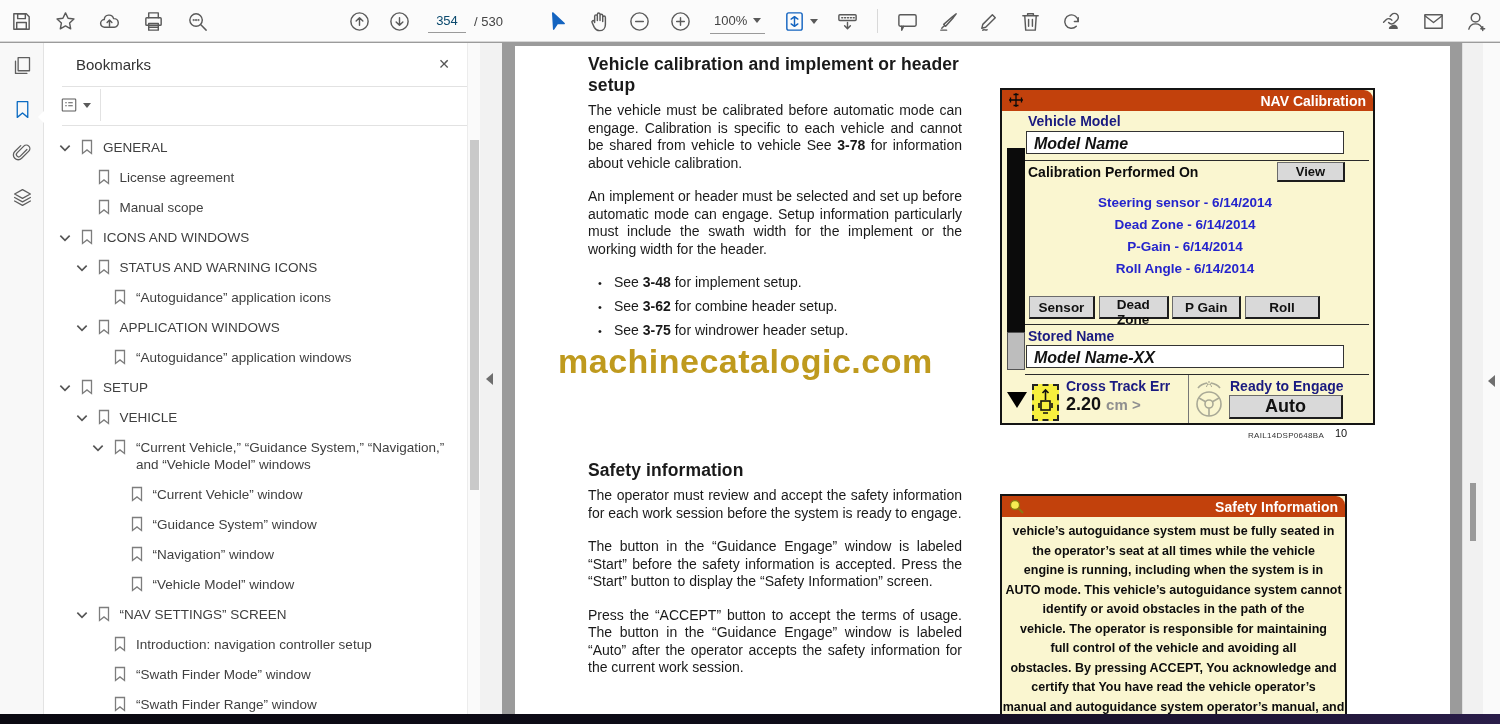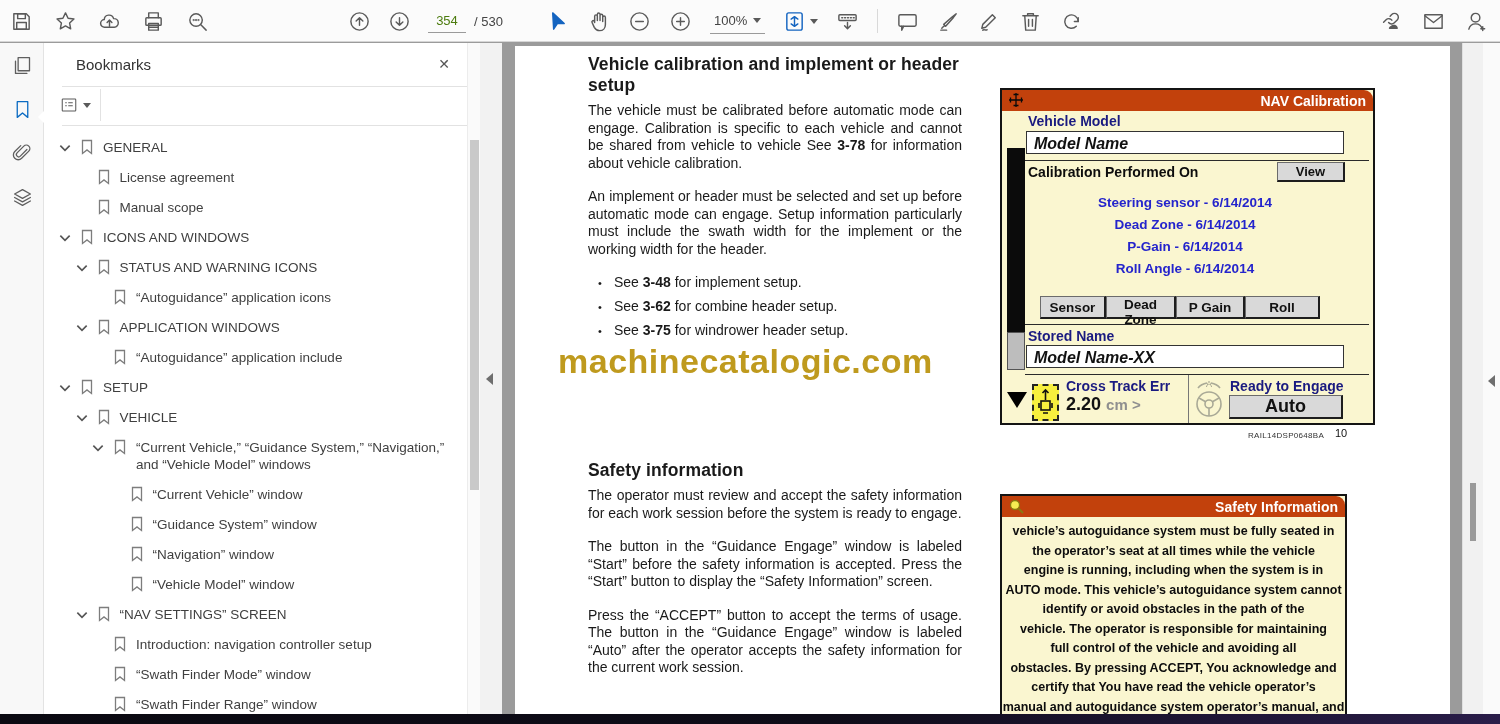--- a/index.html
+++ b/index.html
@@ -9,21 +9,21 @@
   .toolbar { position:absolute; left:0; top:0; width:1500px; height:42px; background:#fbfbfb; border-bottom:1px solid #d6d6d6; z-index:30; }
   .tb-group { position:absolute; top:0; height:42px; display:flex; align-items:center; }
   .tb-left { left:10px; gap:21px; }
   .tb-nav { left:348px; gap:17px; }
   .tb-mid { left:546px; gap:18px; }
   .tb-right { right:12px; gap:20px; }
   .tbi { width:23px; height:23px; display:block; cursor:pointer; }
   .tbi svg { width:100%; height:100%; stroke:#5a5a5a; fill:none; stroke-width:1.5; stroke-linecap:round; stroke-linejoin:round; }
   .tbi.blue svg { stroke:#1464c0; }
   .pagebox { display:flex; align-items:center; gap:8px; font-size:13px; color:#444; }
-  .pagefield { width:38px; height:24px; border-bottom:1px solid #9a9a9a; text-align:center; line-height:24px; color:#4d7c0f; cursor:text; }
+  .pagefield { width:38px; height:24px; border-bottom:1px solid #9a9a9a; text-align:center; line-height:24px; color:#0c4a6e; cursor:text; }
   .zoombox { display:flex; align-items:center; gap:6px; border-bottom:1px solid #9a9a9a; height:26px; padding:0 4px; cursor:pointer; color:#444; font-size:13px;}
   .caret { width:0; height:0; border-left:4px solid transparent; border-right:4px solid transparent; border-top:5px solid #5a5a5a; display:inline-block; }
   .tb-divider { width:1px; height:24px; background:#d9d9d9; }
 
   
   .rail { position:absolute; left:0; top:43px; width:44px; bottom:10px; background:#f8f8f8; border-right:1px solid #e3e3e3; z-index:20; }
   .rail-item { width:44px; height:44px; display:flex; align-items:center; justify-content:center; cursor:pointer; }
   .rail-item svg { width:21px; height:21px; stroke:#5f5f5f; fill:none; stroke-width:1.5; stroke-linejoin:round; stroke-linecap:round; }
   .rail-item.active svg { stroke:#0b6bc2; }
   .rail-notch { position:absolute; left:38px; top:110px; width:0; height:0; border-top:7px solid transparent; border-bottom:7px solid transparent; border-right:7px solid #ffffff; z-index:22; }
@@ -80,21 +80,21 @@
   .nav-strip .thumb { position:absolute; left:0; top:184px; width:18px; height:38px; background:#bdbdbd; border:1px solid #555; }
   .nav-strip .down { position:absolute; left:0; top:244px; width:0; height:0; border-left:10px solid transparent; border-right:10px solid transparent; border-top:16px solid #000; }
   .nav-label { position:absolute; left:26px; font-size:14px; font-weight:bold; color:#1a1a80; }
   .nav-input { position:absolute; left:24px; width:318px; height:23px; background:#fff; border:1px solid #333; font-size:16px; font-weight:bold; font-style:italic; color:#111; padding:1px 0 0 7px; line-height:21px; }
   .nav-hr { position:absolute; left:23px; right:4px; border-top:1px solid #2a2a2a; }
   .nav-black-label { position:absolute; left:26px; font-size:14px; font-weight:bold; color:#0d0d0d; }
   .nav-btn { background:#d9d9d9; border:1px solid #6b6b6b; border-right:2px solid #1d1d1d; border-bottom:2px solid #1d1d1d; font-family:"Liberation Sans",sans-serif; font-weight:bold; color:#111; }
   .view-btn { position:absolute; left:275px; top:72px; width:68px; height:20px; font-size:13px; }
   .nav-dates { position:absolute; left:24px; top:102px; width:318px; text-align:center; }
   .nav-date { font-size:13.5px; font-weight:bold; color:#2424cc; line-height:22px; }
-  .nav-btnrow { position:absolute; left:27px; top:206px; width:291px; display:flex; justify-content:flex-end; }
+  .nav-btnrow { position:absolute; left:27px; top:206px; width:291px; display:flex; justify-content:space-between; }
   .nav-btnrow .nav-btn { height:23px; font-size:13.5px; }
   .nav-btnrow .nav-btn:nth-child(1){width:66px;} .nav-btnrow .nav-btn:nth-child(2){width:70px;}
   .nav-btnrow .nav-btn:nth-child(3){width:69px;} .nav-btnrow .nav-btn:nth-child(4){width:75px;}
   .ct-icon { position:absolute; left:30px; top:294px; width:27px; height:37px; background:#f7ef3e; border:2px dashed #222; display:flex; align-items:center; justify-content:center; }
   .ct-icon svg { width:19px; height:29px; stroke:#111; fill:none; stroke-width:1.6; }
   .ct-label { position:absolute; left:64px; top:288px; font-size:14px; font-weight:bold; color:#1a1a80; }
   .ct-value { position:absolute; left:64px; top:304px; font-size:18px; font-weight:bold; color:#111; }
   .ct-unit { color:#8f8f8f; font-size:15px; }
   .nav-vdiv { position:absolute; left:186px; top:285px; height:48px; border-left:1px solid #777; }
   .steer-icon { position:absolute; left:190px; top:288px; width:34px; height:42px; }
@@ -330,21 +330,21 @@
         <svg class="bmk" viewBox="0 0 14 16">
           <path d="M2.5 1.5h9v13l-4.5-3.6-4.5 3.6z"></path>
         </svg>
         <span class="bm-label">APPLICATION WINDOWS</span>
       </div>
       <div class="bm-row" style="padding-left: 47px;">
         <span class="chevsp"></span>
         <svg class="bmk" viewBox="0 0 14 16">
           <path d="M2.5 1.5h9v13l-4.5-3.6-4.5 3.6z"></path>
         </svg>
-        <span class="bm-label">“Autoguidance” application include</span>
+        <span class="bm-label">“Autoguidance” application windows</span>
       </div>
       <div class="bm-row" style="padding-left: 14px;">
         <svg class="chev" viewBox="0 0 12 12">
           <polyline points="2,4 6,8 10,4"></polyline>
         </svg>
         <svg class="bmk" viewBox="0 0 14 16">
           <path d="M2.5 1.5h9v13l-4.5-3.6-4.5 3.6z"></path>
         </svg>
         <span class="bm-label">SETUP</span>
       </div>

